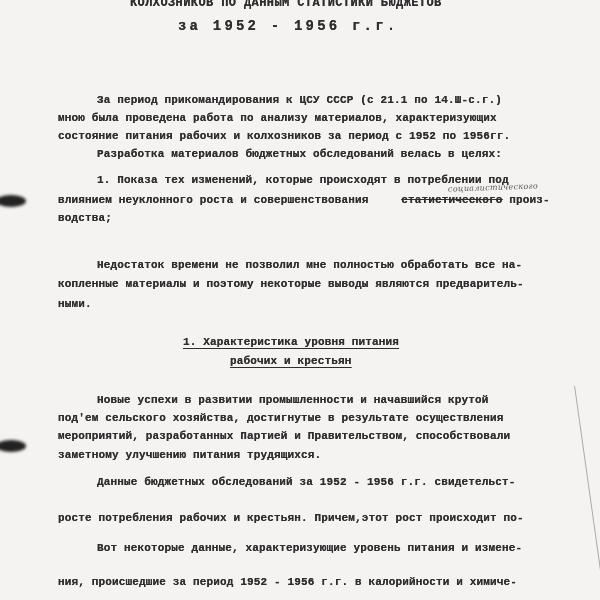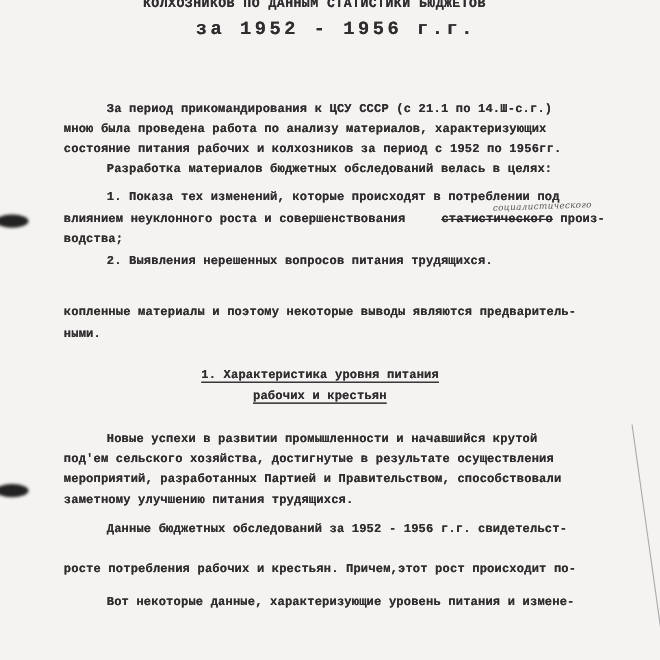--- a/index.html
+++ b/index.html
@@ -11,21 +11,21 @@
     color:#2e2c2c;
   }
   .page { position:absolute; inset:0; }
   .line {
     position:absolute; white-space:pre;
     font-size:11px; font-weight:bold; letter-spacing:0.15px;
     color:#302d2e;
     text-shadow:0 0 0.6px #444;
   }
   .title1 { top:-4px; left:130px; font-size:12px; letter-spacing:0.4px; }
-  .title2 { top:18px; left:178px; font-size:17px; letter-spacing:3.2px; }
+  .title2 { top:18px; left:178px; font-size:14px; letter-spacing:3.2px; }
   .heading { text-decoration:underline; text-underline-offset:3px;text-align:center; }
   .punch {
     position:absolute; left:-4px; width:30px; height:12px;
     background:#222; border-radius:50%;
     filter:blur(1.5px);
   }
   .handnote {
     position:absolute; font-family:"DejaVu Serif",serif; font-style:italic;
     font-size:8px; color:#555; top:183px; left:448px; transform:rotate(-2deg);
     letter-spacing:0.3px;
@@ -48,32 +48,33 @@
 
   <div class="line" style="top:94px;left:97px">За период прикомандирования к ЦСУ СССР (с 21.1 по 14.Ш-с.г.)</div>
   <div class="line" style="top:112px;left:58px">мною была проведена работа по анализу материалов, характеризующих</div>
   <div class="line" style="top:130px;left:58px">состояние питания рабочих и колхозников за период с 1952 по 1956гг.</div>
   <div class="line" style="top:148px;left:97px">Разработка материалов бюджетных обследований велась в целях:</div>
 
   <div class="line" style="top:174px;left:97px">1. Показа тех изменений, которые происходят в потреблении под</div>
   <div class="handnote">социалистического</div>
   <div class="line" style="top:194px;left:58px"><span>влиянием неуклонного роста и совершенствования </span><span class="strike">статистического</span><span> произ-</span></div>
   <div class="line" style="top:212px;left:58px">водства;</div>
-  <div class="line" style="top:232px;left:97px">2. Выявления нерешенных вопросов питания трудящихся.</div>
 
+  <div class="line" style="top:259px;left:97px">Недостаток времени не позволил мне полностью обработать все на-</div>
   <div class="line" style="top:278px;left:58px">копленные материалы и поэтому некоторые выводы являются предваритель-</div>
   <div class="line" style="top:298px;left:58px">ными.</div>
 
   <div class="line heading" style="top:336px;left:183px">1. Характеристика уровня питания</div>
   <div class="line heading" style="top:355px;left:230px">рабочих и крестьян</div>
 
   <div class="line" style="top:394px;left:97px">Новые успехи в развитии промышленности и начавшийся крутой</div>
   <div class="line" style="top:430px;left:58px">мероприятий, разработанных Партией и Правительством, способствовали</div>
   <div class="line" style="top:412px;left:58px">под'ем сельского хозяйства, достигнутые в результате осуществления</div>
   <div class="line" style="top:449px;left:58px">заметному улучшению питания трудящихся.</div>
 
   <div class="line" style="top:476px;left:97px">Данные бюджетных обследований за 1952 - 1956 г.г. свидетельст-</div>
   <div class="line" style="top:512px;left:58px">росте потребления рабочих и крестьян. Причем,этот рост происходит по-</div>
 
   <div class="line" style="top:542px;left:97px">Вот некоторые данные, характеризующие уровень питания и измене-</div>
+  <div class="line" style="top:576px;left:58px">ния, происшедшие за период 1952 - 1956 г.г. в калорийности и химиче-</div>
 
   <div class="mark" style="left:588px;top:385px;height:200px;transform:rotate(-8deg)"></div>
 </div>
 
 </body></html>

